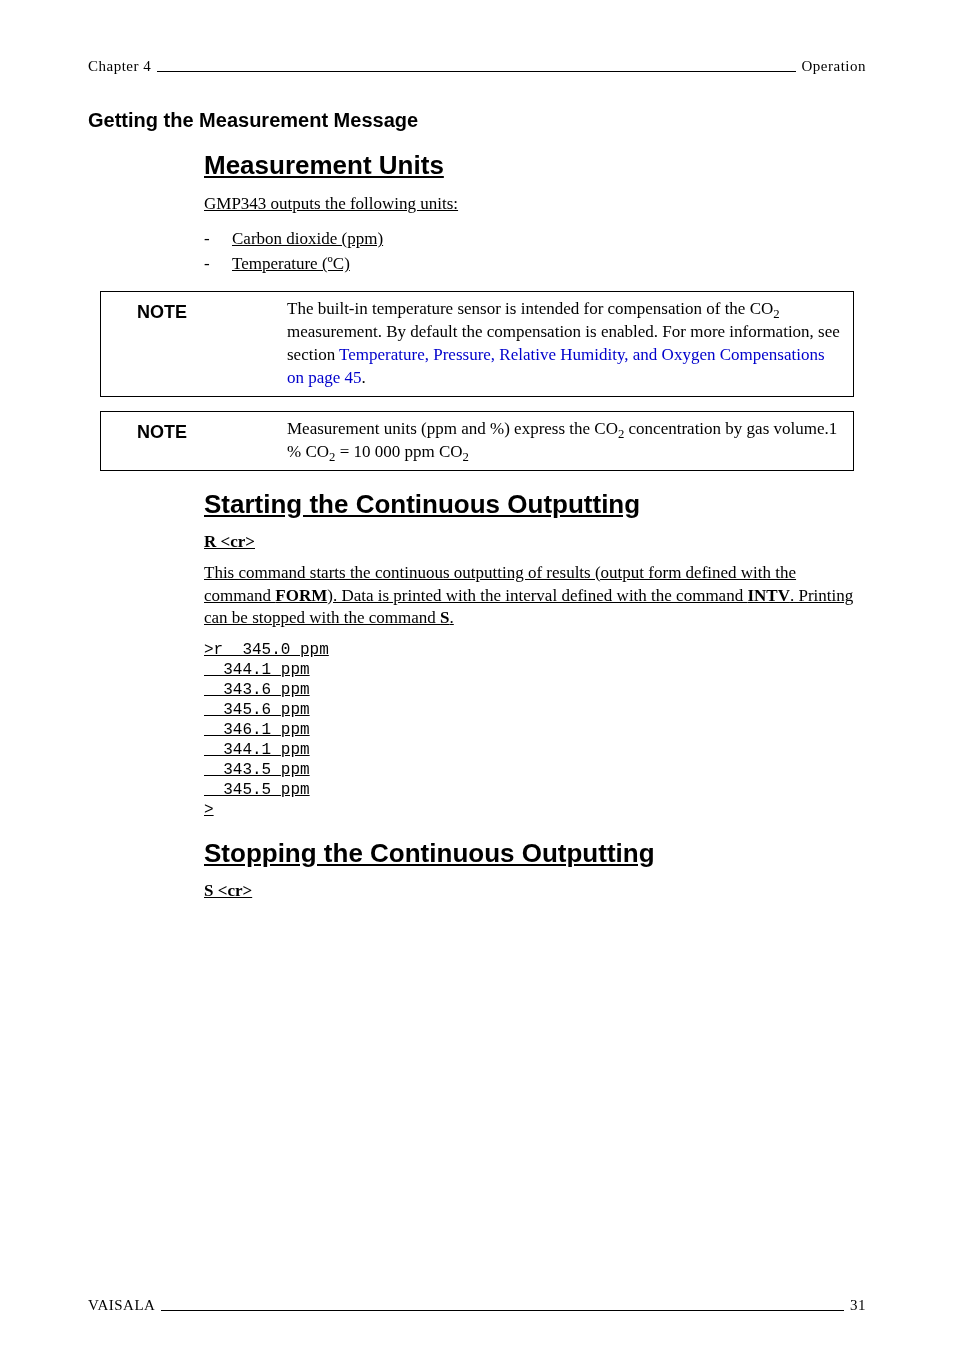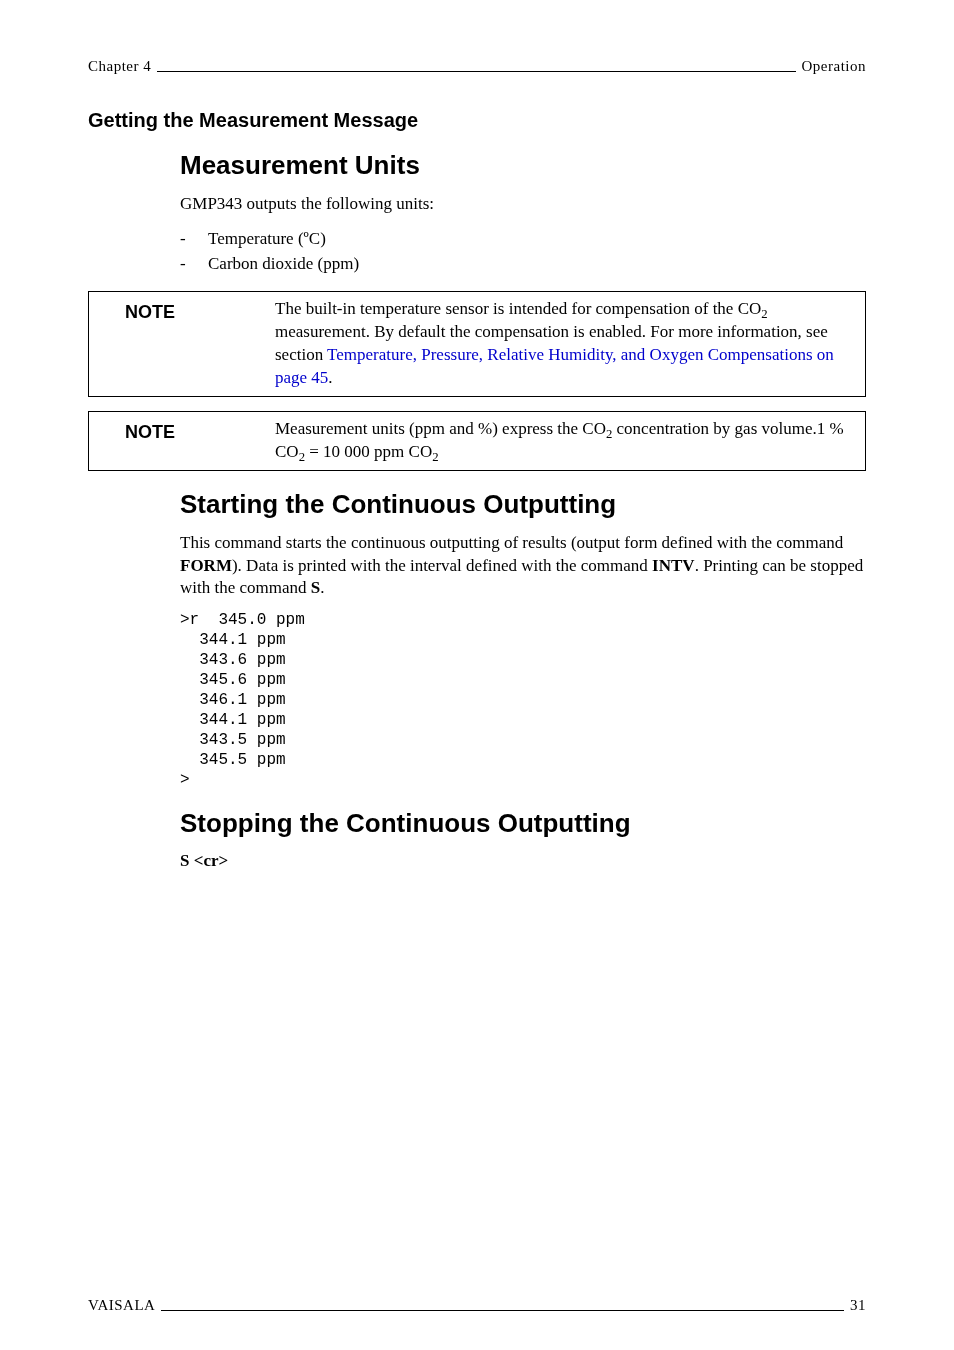--- a/index.html
+++ b/index.html
@@ -37,41 +37,42 @@
     font-size: 20px;
     margin: 34px 0 18px 0;
   }
   .h2 {
     font-family: Arial, Helvetica, sans-serif;
     font-weight: bold;
     font-size: 26px;
     margin: 18px 0 12px 0;
   }
   .content-col {
-    margin-left: 92px;
+    margin-left: 116px;
+    text-decoration: underline;
   }
   .body-text {
     font-size: 17px;
     line-height: 1.35;
     margin: 10px 0;
   }
   .list {
     font-size: 17px;
     line-height: 1.5;
     margin: 10px 0 10px 0;
   }
   .list .dash {
     display: inline-block;
     width: 28px;
   }
   .note-box {
     border: 1px solid #000;
     display: flex;
     align-items: flex-start;
-    margin: 14px 0;
+    margin: 14px 12px;
     padding: 6px 10px 6px 10px;
     font-size: 17px;
     line-height: 1.35;
   }
   .note-label {
     font-family: Arial, Helvetica, sans-serif;
     font-weight: bold;
     font-size: 18px;
     width: 150px;
     flex-shrink: 0;
@@ -129,42 +130,43 @@
     <span class="spacer-line"></span>
     <span>Operation</span>
   </div>
 
   <div class="h1">Getting the Measurement Message</div>
 
   <div class="content-col">
     <div class="h2">Measurement Units</div>
     <div class="body-text">GMP343 outputs the following units:</div>
     <div class="list">
+      <div><span class="dash">-</span><span>Carbon dioxide (ppm)</span></div>
       <div><span class="dash">-</span><span>Temperature (ºC)</span></div>
-      <div><span class="dash">-</span><span>Carbon dioxide (ppm)</span></div>
     </div>
   </div>
 
   <div class="note-box">
     <div class="note-label">NOTE</div>
     <div class="note-body">
       <span>The built-in temperature sensor is intended for compensation of the CO</span><sub>2</sub><span> measurement. By default the compensation is enabled. For more information, see section </span><span class="link">Temperature, Pressure, Relative Humidity, and Oxygen Compensations on page 45</span><span>.</span>
     </div>
   </div>
 
   <div class="note-box">
     <div class="note-label">NOTE</div>
     <div class="note-body">
       <span>Measurement units (ppm and %) express the CO</span><sub>2</sub><span> concentration by gas</span>
       <span>volume.1 % CO</span><sub>2</sub><span> = 10 000 ppm CO</span><sub>2</sub>
     </div>
   </div>
 
   <div class="content-col">
     <div class="h2">Starting the Continuous Outputting</div>
+    <div class="cmd-bold">R &lt;cr&gt;</div>
     <div class="body-text">
       <span>This command starts the continuous outputting of results (output form defined with the command </span><b>FORM</b><span>). Data is printed with the interval defined with the command </span><b>INTV</b><span>. Printing can be stopped with the command </span><b>S</b><span>.</span>
     </div>
     <div class="mono">&gt;r  345.0 ppm
   344.1 ppm
   343.6 ppm
   345.6 ppm
   346.1 ppm
   344.1 ppm
   343.5 ppm

